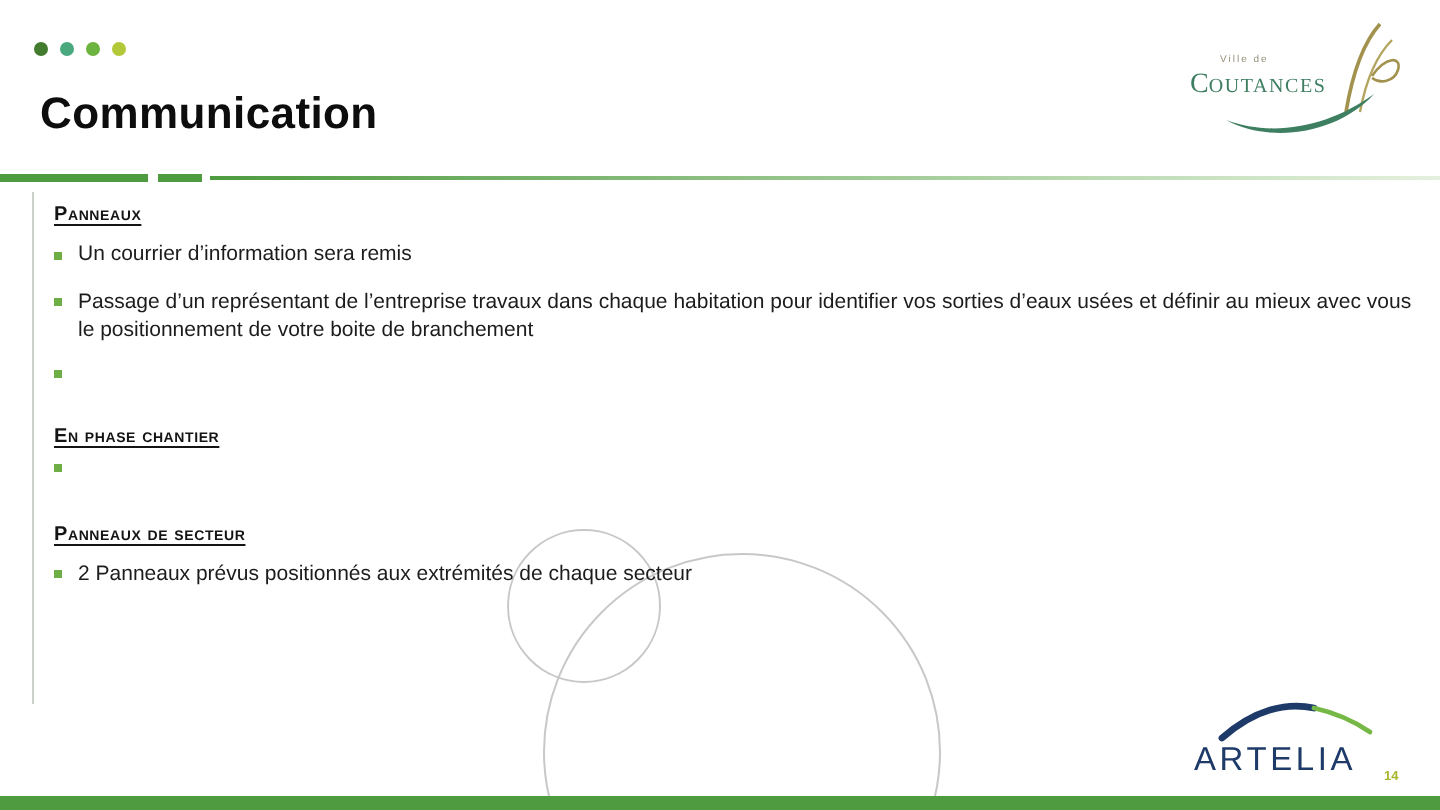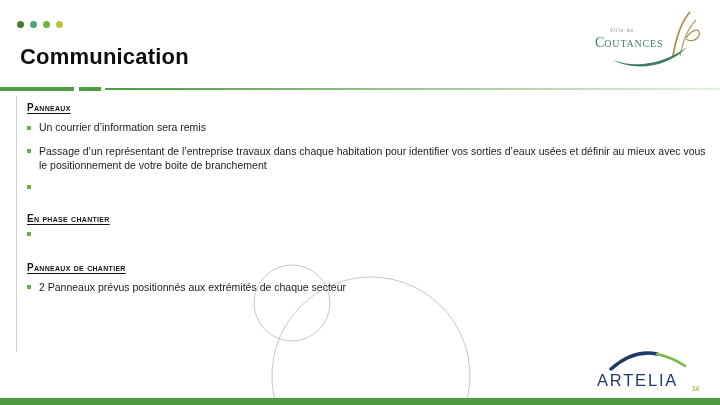--- a/index.html
+++ b/index.html
@@ -115,21 +115,21 @@
     <section class="sec sec-chantier">
       <h2 class="sec-h">En phase chantier</h2>
       <ul>
         <li>
           <span class="sq"></span>
         </li>
       </ul>
     </section>
 
     <section class="sec sec-panneaux">
-      <h2 class="sec-h">Panneaux de chantier</h2>
+      <h2 class="sec-h">Panneaux de secteur</h2>
       <ul>
         <li>
           <span class="sq"></span>
           <span class="li-text">2 Panneaux prévus positionnés aux extrémités de chaque secteur</span>
         </li>
       </ul>
     </section>
 
   </div>
 

